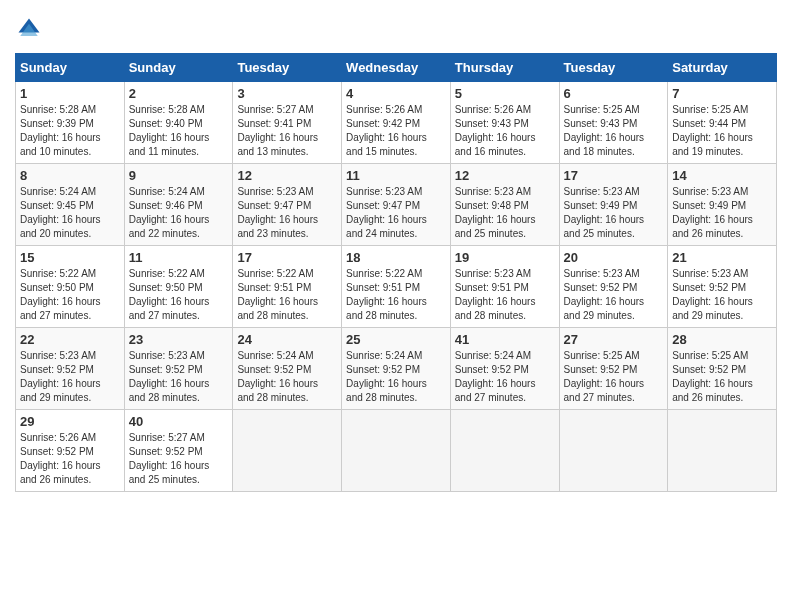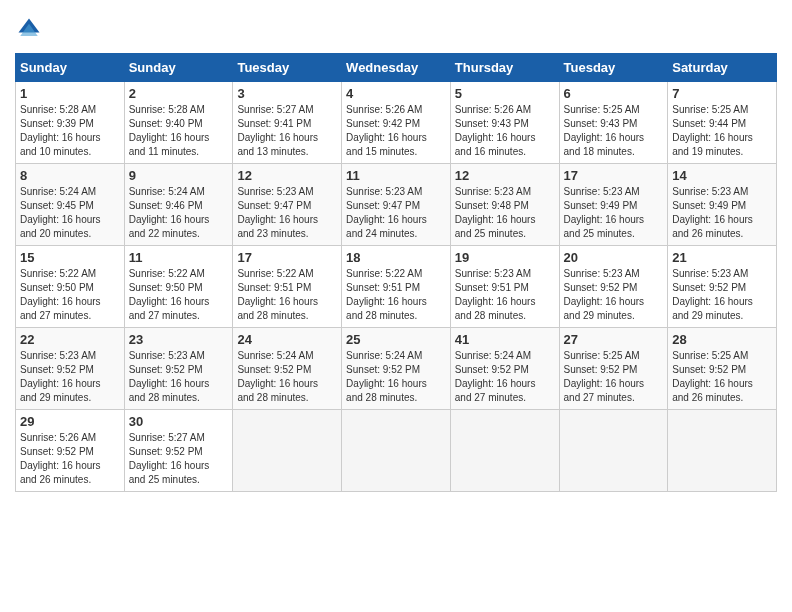--- a/index.html
+++ b/index.html
@@ -361,21 +361,21 @@
         <tr>
           <td>
         <span class="day-num">29</span>
         <div class="day-info">
           Sunrise: 5:26 AM<br>
           Sunset: 9:52 PM<br>
           Daylight: 16 hours and 26 minutes.
         </div>
       </td>
           <td>
-        <span class="day-num">30</span>
+        <span class="day-num">40</span>
         <div class="day-info">
           Sunrise: 5:27 AM<br>
           Sunset: 9:52 PM<br>
           Daylight: 16 hours and 25 minutes.
         </div>
       </td>
           <td class="empty-cell"></td>
           <td class="empty-cell"></td>
           <td class="empty-cell"></td>
           <td class="empty-cell"></td>

